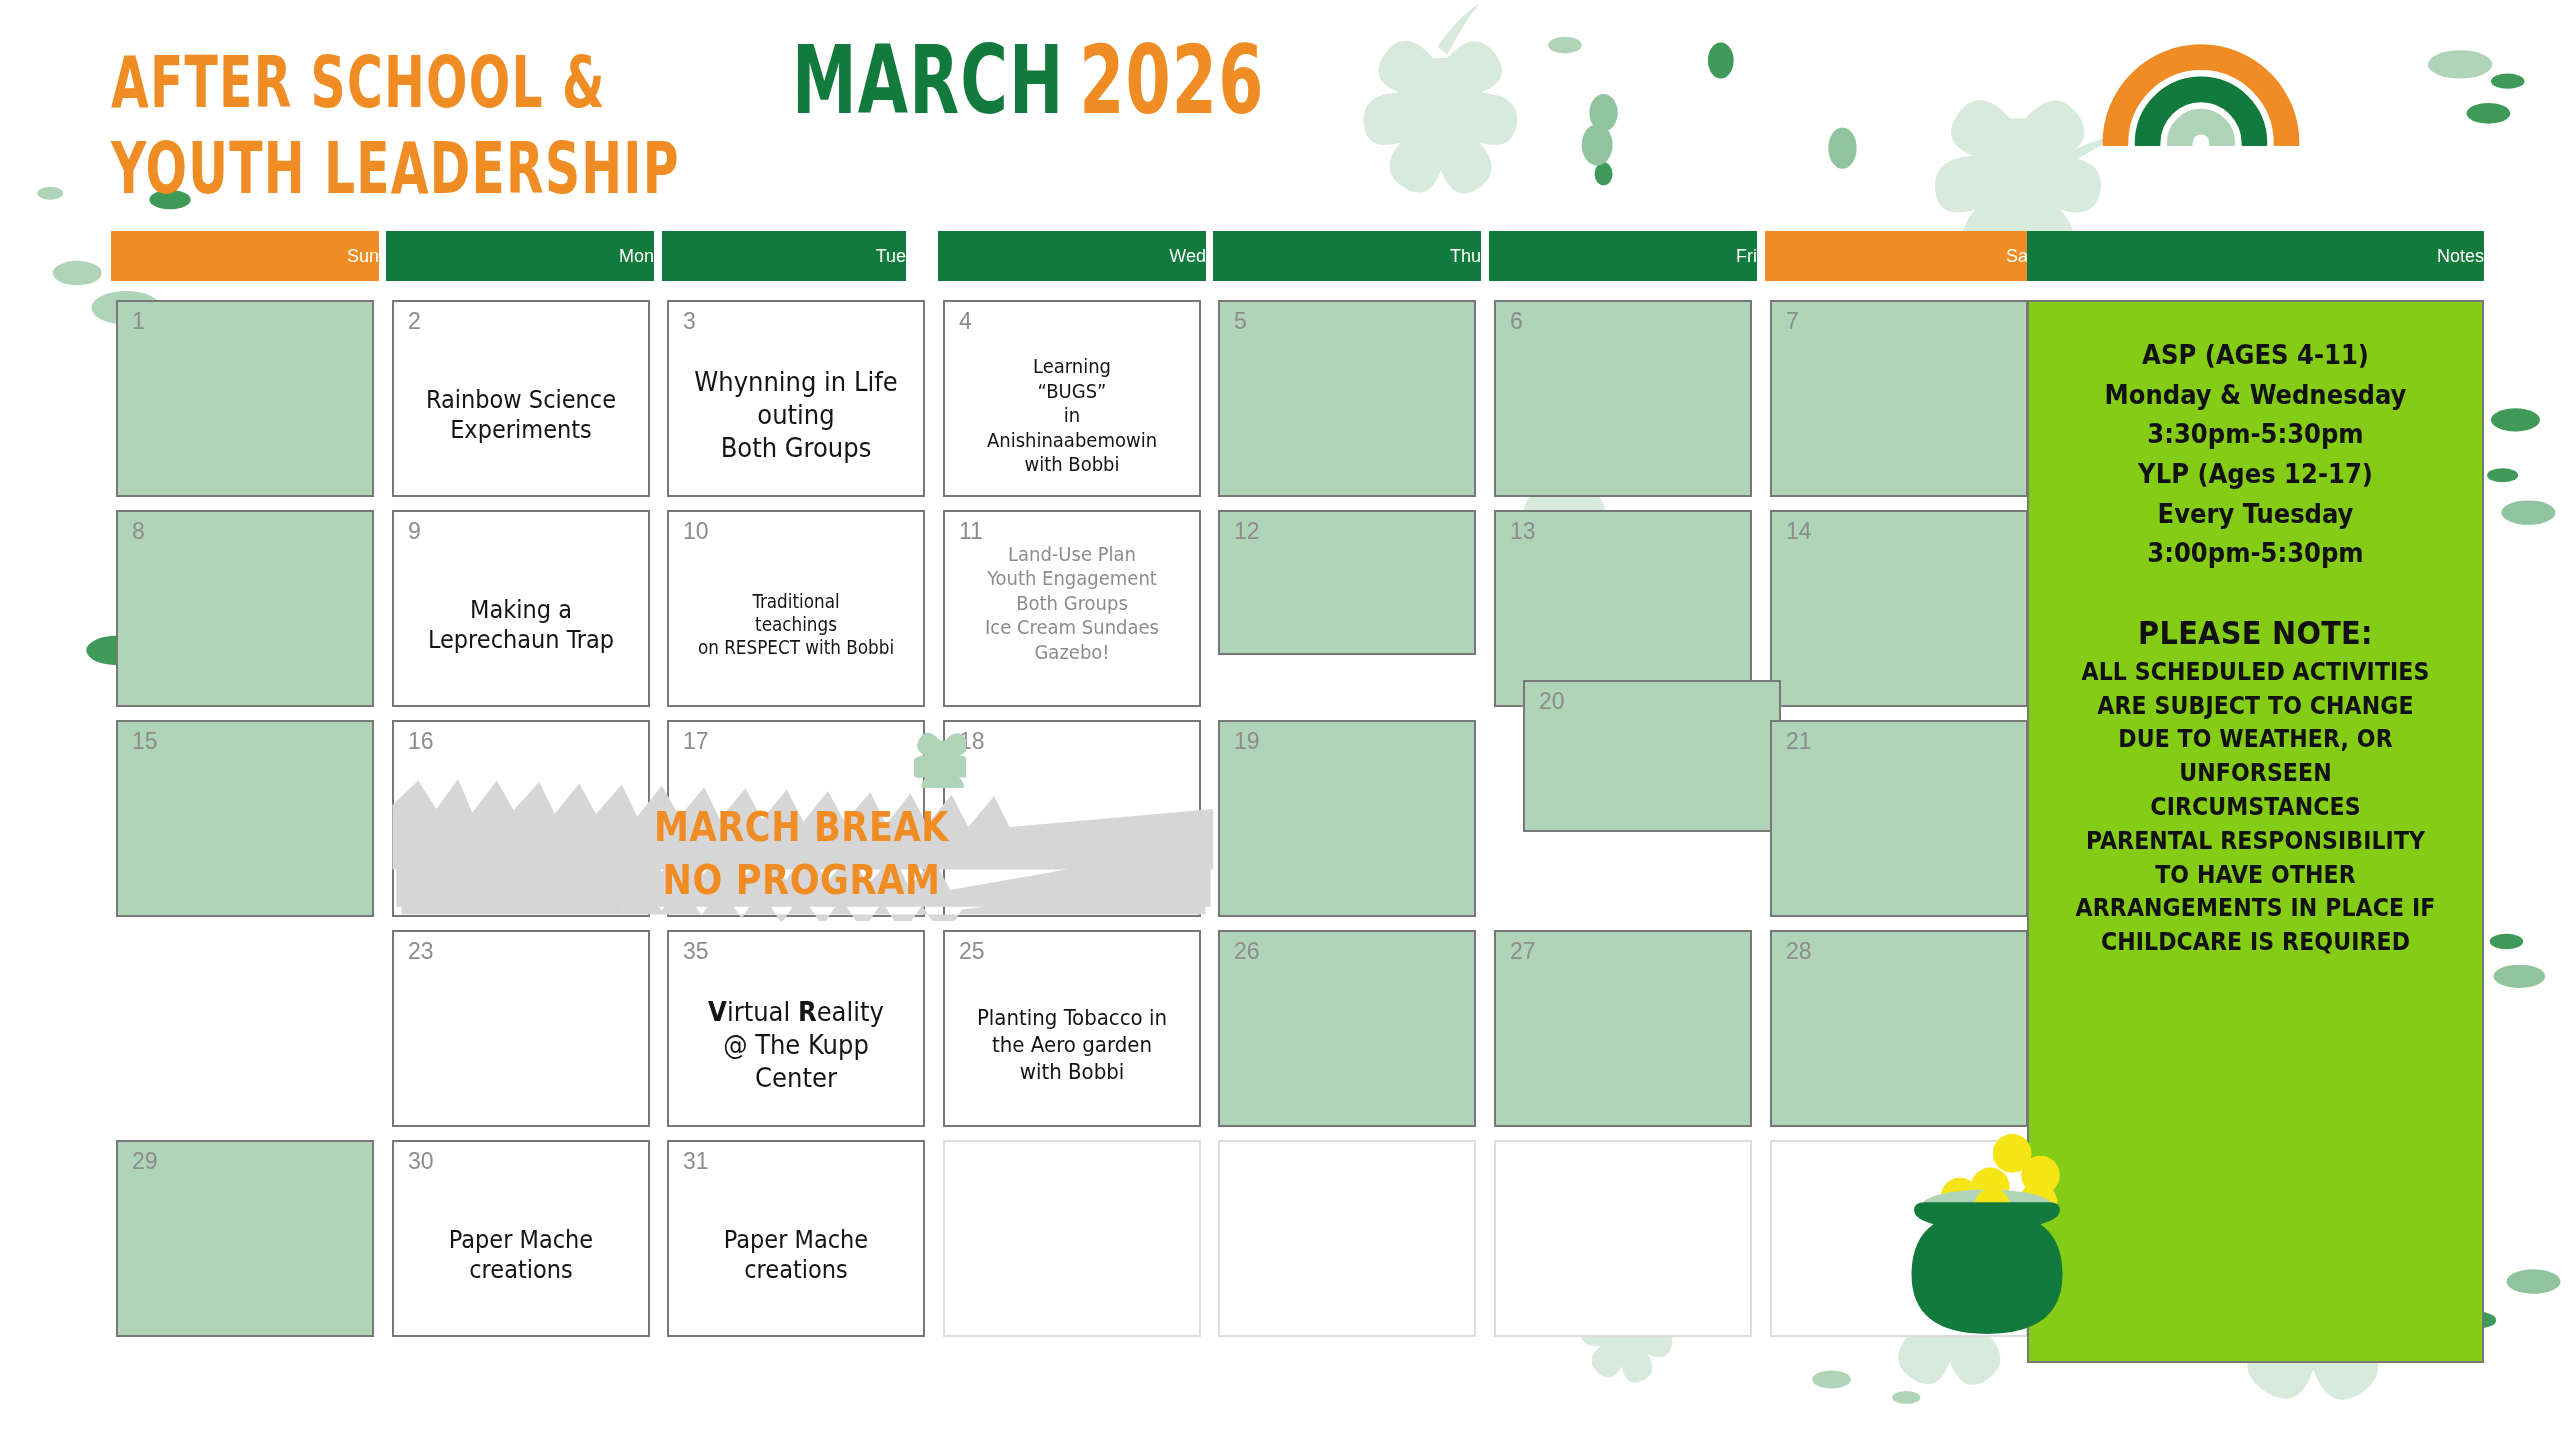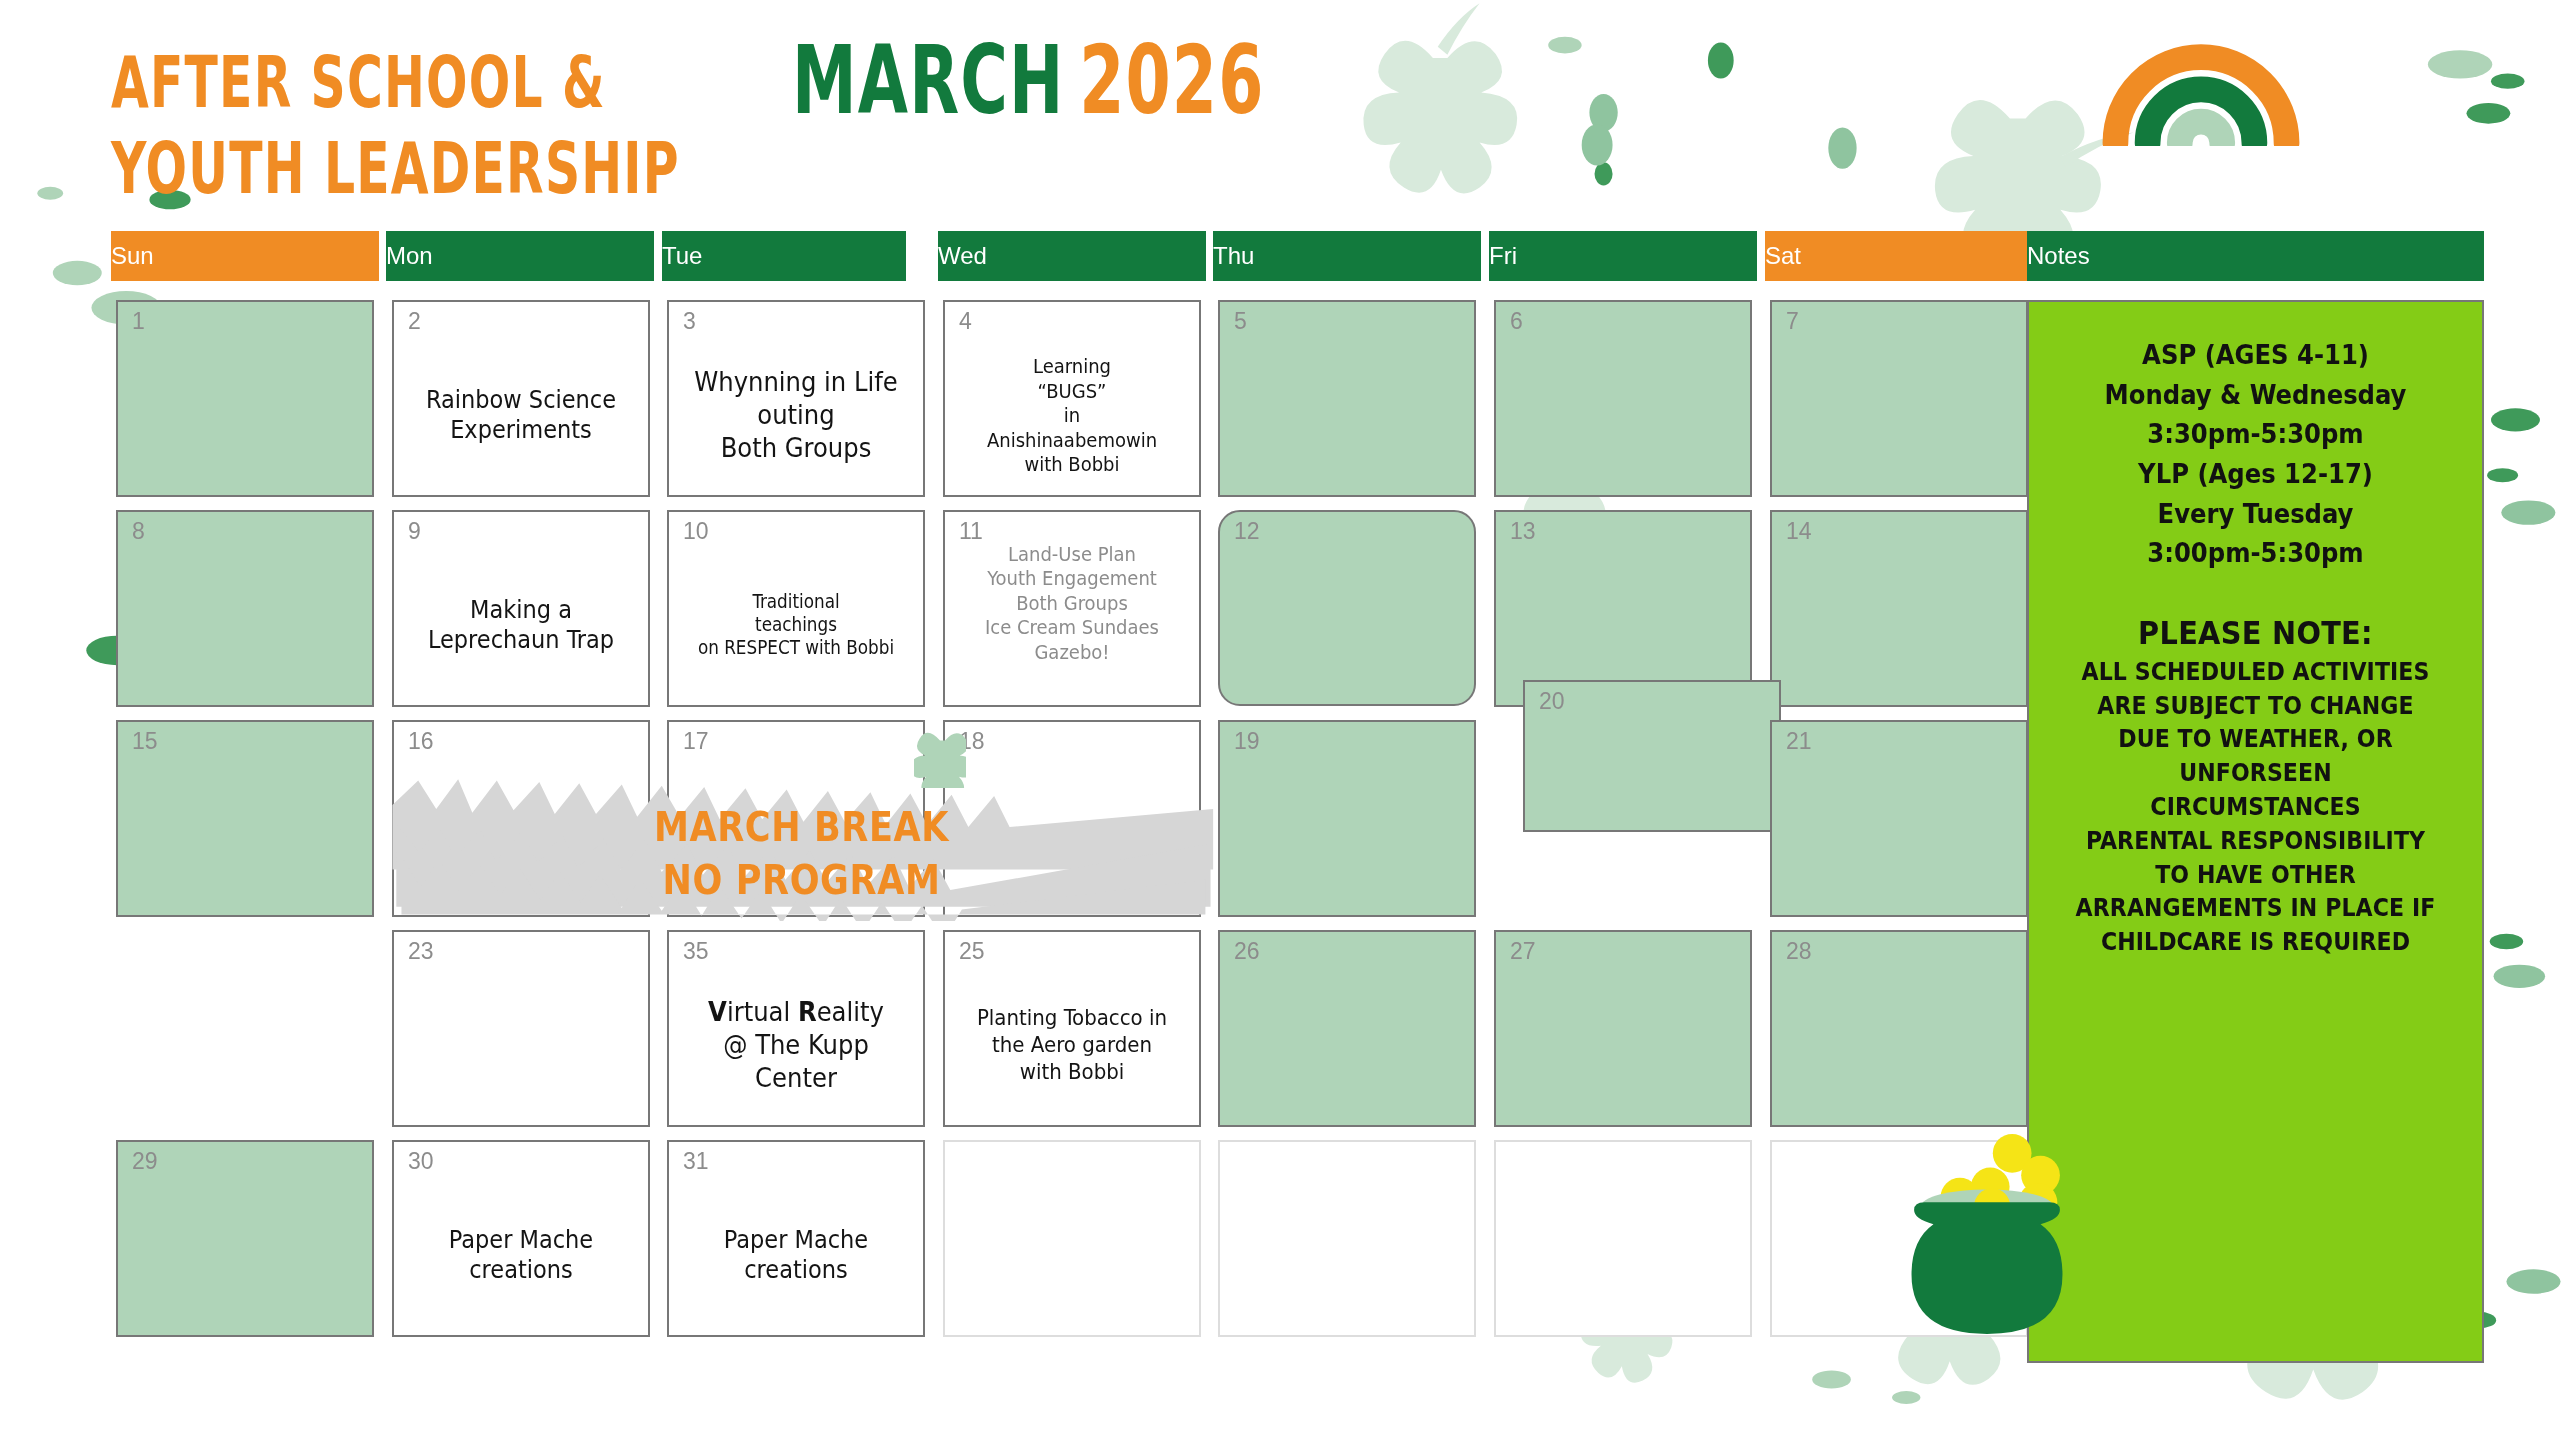--- a/index.html
+++ b/index.html
@@ -49,23 +49,23 @@
 
   
   #rainbow { position: absolute; left: 2101px; top: 27px; width: 200px; height: 119px; }
 
   
   #calendar { position: absolute; left: 0; top: 0; width: 2576px; height: 1449px; }
 
   .hdr {
     position: absolute;
     height: 50px;
-    display: flex; align-items: center; justify-content: flex-start;
+    display: flex; align-items: center; justify-content: flex-end;
     color: #ffffff;
-    font-size: 24px;
+    font-size: 18px;
     font-weight: 400;
   }
   .hdr.green  { background: #127A3D; }
   .hdr.orange { background: #F08C24; }
 
   .cell {
     position: absolute;
     background: #ffffff;
     border: 2.6px solid #777777;
     padding: 6.4px 7.7px 7.7px 7.7px;
@@ -306,21 +306,21 @@
 on RESPECT with Bobbi</div>
   </div>
   <div class="cell" style="left:943px; top:510px; width:258px; height:197px;">
     <span class="daynum">11</span>
     <div class="cell-body gray fs-sm" style="top:30px;">Land-Use Plan
 Youth Engagement
 Both Groups
 Ice Cream Sundaes
 Gazebo!</div>
   </div>
-  <div class="cell shaded" style="left:1218px; top:510px; width:258px; height:196px;border-radius:22px;">
+  <div class="cell shaded" style="left:1218px; top:510px; width:258px; height:145px;">
     <span class="daynum">12</span>
   </div>
   <div class="cell shaded" style="left:1494px; top:510px; width:258px; height:197px;">
     <span class="daynum">13</span>
   </div>
   <div class="cell shaded" style="left:1770px; top:510px; width:258px; height:197px;">
     <span class="daynum">14</span>
   </div>
 
   <div class="cell shaded" style="left:116px; top:720px; width:258px; height:197px;">

